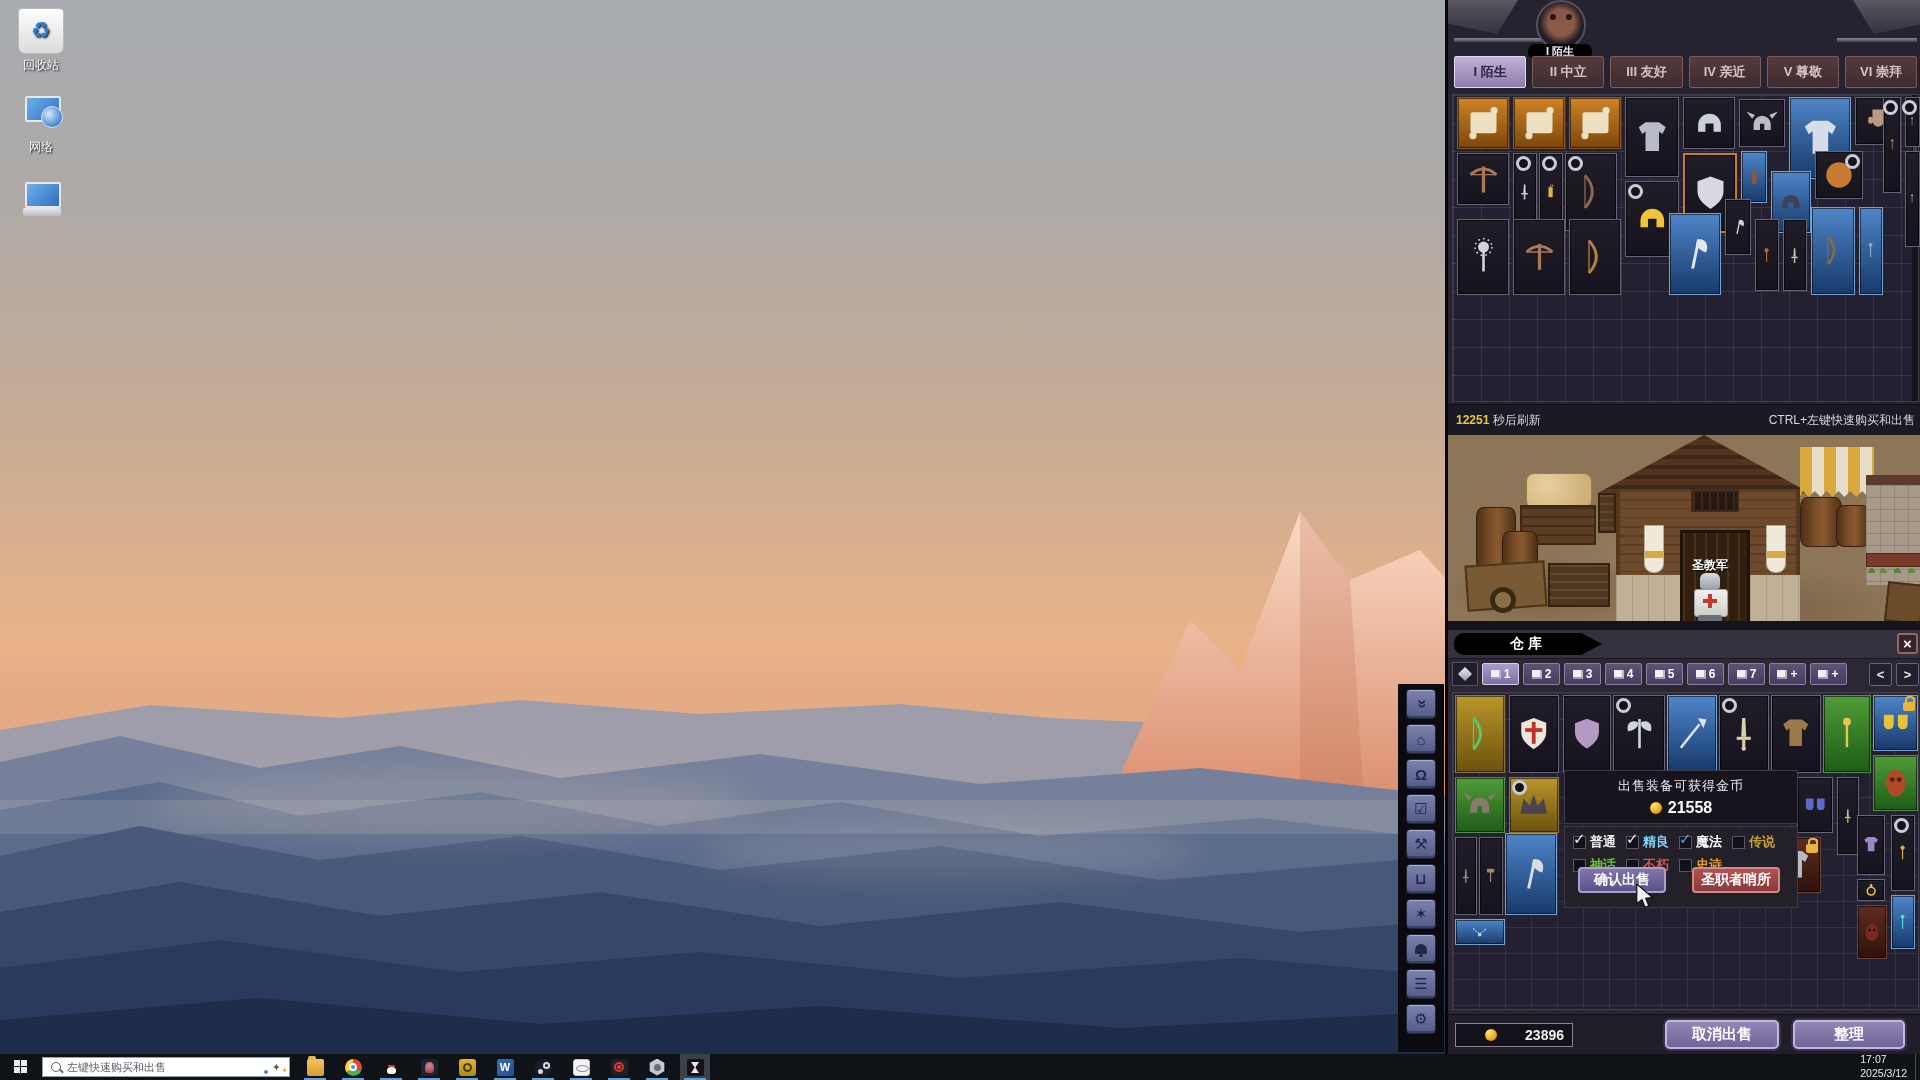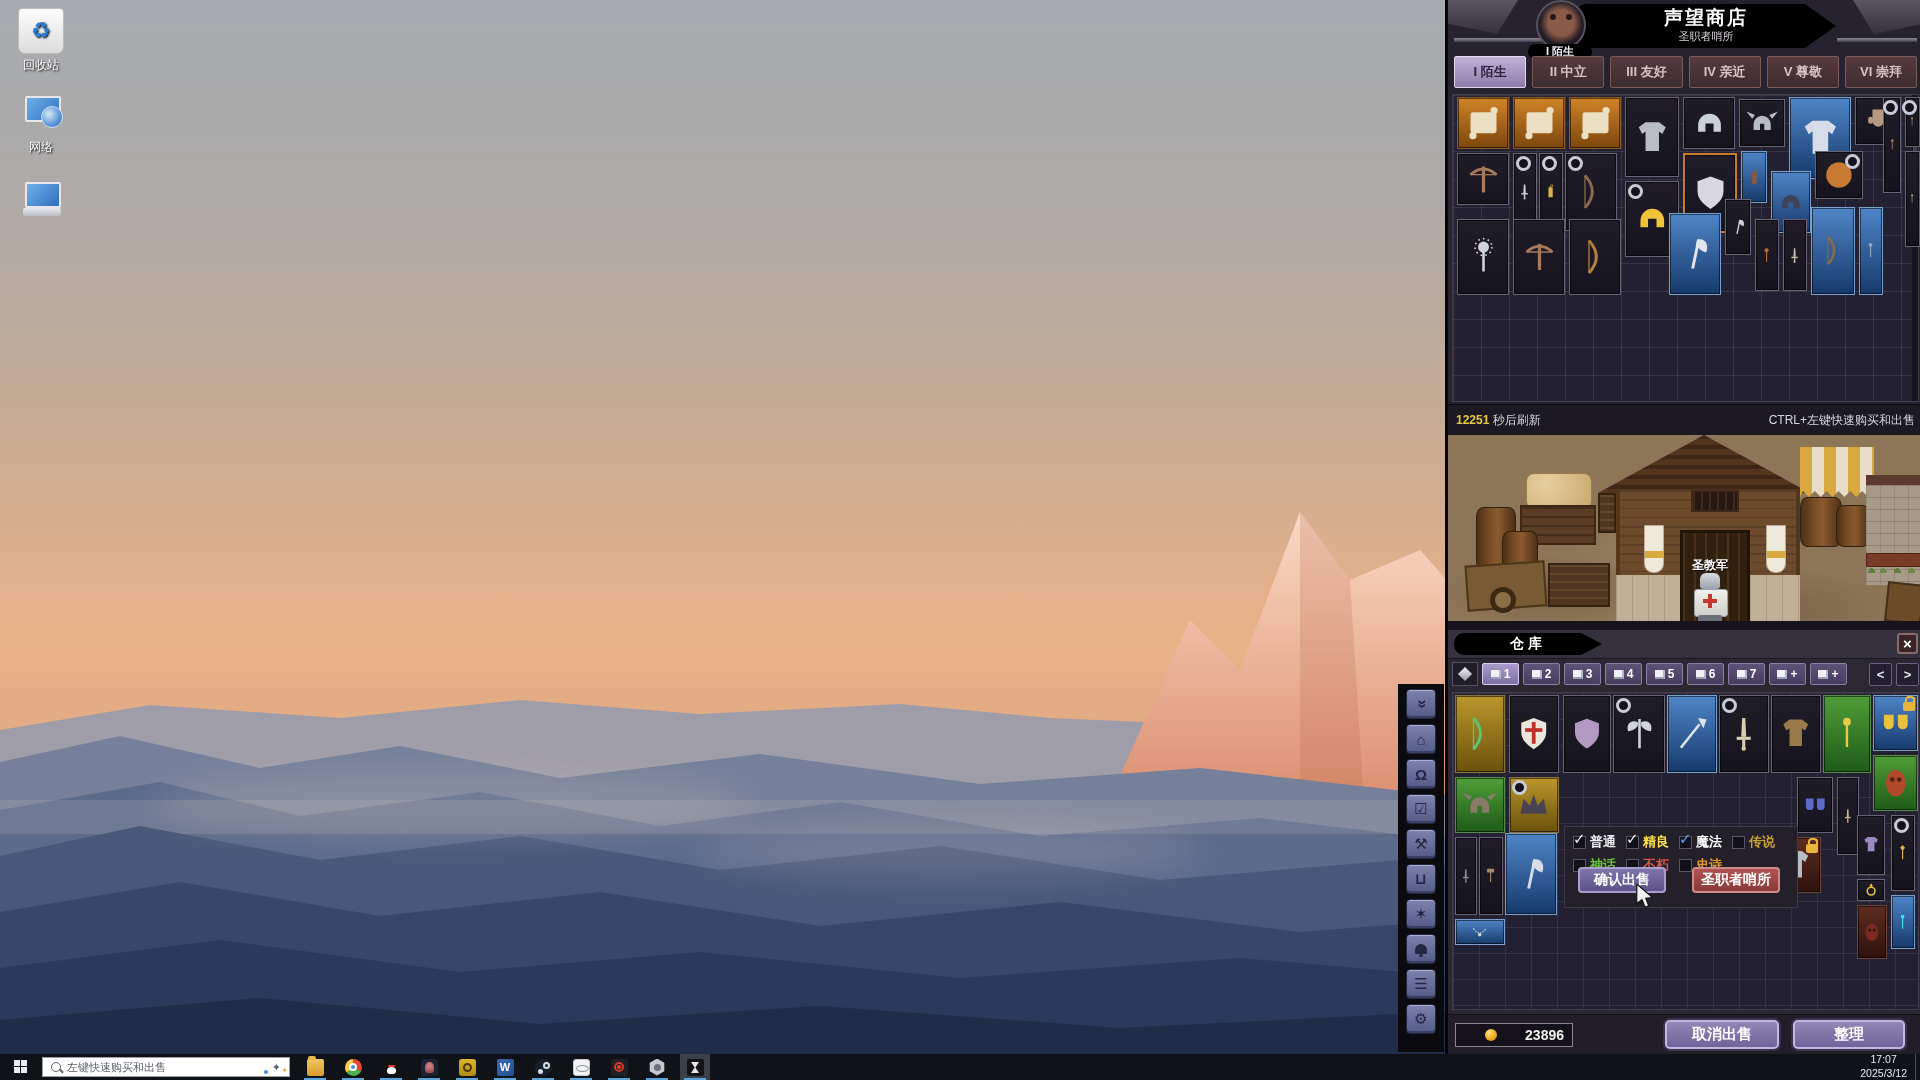--- a/index.html
+++ b/index.html
@@ -199,21 +199,21 @@
   .ic-recorder{background:#f4f4f6;border-radius:3px;position:relative;border:1px solid #c8c8cc;box-sizing:border-box;}
   .ic-recorder:before{content:"";position:absolute;left:2px;top:5px;width:11px;height:5px;border:1.5px solid #8a8f98;border-radius:50%;}
   .ic-record{background:#202024;border-radius:3px;position:relative;}
   .ic-record:before{content:"";position:absolute;left:3.5px;top:3.5px;width:10px;height:10px;border:2px solid #d03a2e;border-radius:50%;box-sizing:border-box;}
   .ic-record:after{content:"";position:absolute;left:6.5px;top:6.5px;width:4px;height:4px;background:#e84436;border-radius:50%;}
   .ic-hex{background:#c4c8d0;clip-path:polygon(50% 0,93% 25%,93% 75%,50% 100%,7% 75%,7% 25%);position:relative;}
   .ic-hex:before{content:"";position:absolute;left:5px;top:5px;width:7px;height:7px;background:#6a707a;border-radius:50%;}
   .ic-hourglass{background:#141418;border-radius:2px;position:relative;}
   .hg{position:absolute;left:4.5px;top:3px;width:0;height:0;border-left:4px solid transparent;border-right:4px solid transparent;border-top:6px solid #e8e8ec;}
   .hg2{position:absolute;left:4.5px;bottom:3px;width:0;height:0;border-left:4px solid transparent;border-right:4px solid transparent;border-bottom:6px solid #e8e8ec;}
-  .clock{margin-left:auto;text-align:center;color:#e8eaee;font-size:10.5px;line-height:1.3;padding-right:8px;}
+  .clock{margin-left:auto;text-align:left;color:#e8eaee;font-size:10.5px;line-height:1.3;padding-right:8px;}
   .sliver{width:4px;height:100%;border-left:1px solid #4a4f55;}
 
   
   .cursor{position:absolute;left:1634px;top:884px;z-index:50;pointer-events:none;}
 </style>
 </head>
 <body>
 
 <div id="root">
 
@@ -260,24 +260,20 @@
       </div>
     </div>
 
   <div class="gamecol">
 
     <div class="shop">
       <div class="gargoyle l"></div>
       <div class="gargoyle r"></div>
       <div class="flourish" style="left:6px;width:90px;"></div>
       <div class="flourish" style="right:6px;width:80px;"></div>
-      <div class="banner">
-        <div class="t1">声望商店</div>
-        <div class="t2">圣职者哨所</div>
-      </div>
       <div class="crest"></div>
       <div class="repbadge">I 陌生</div>
       <div class="shop-tabs" id="shop-tabs">
           <div class="stab sel">I 陌生</div>
           <div class="stab">II 中立</div>
           <div class="stab">III 友好</div>
           <div class="stab">IV 亲近</div>
           <div class="stab">V 尊敬</div>
           <div class="stab">VI 崇拜</div>
         </div>
@@ -653,33 +649,40 @@
             <span class="lock"></span>
           </div>
           <div class="tile v-blue" style="left: 2px; top: 226px; width: 50px; height: 26px;">
             <svg viewBox="0 0 24 24" style="color:#cfd3dc">
               <use href="#i-necklace"></use>
             </svg>
           </div>
         </div>
 
       <div class="dlg">
+        <div class="dlg-top">
+          <div class="msg">出售装备可获得金币</div>
+          <div class="amt">
+            <span class="coin"></span>
+            <span>21558</span>
+          </div>
+        </div>
         <div class="dlg-bot">
           <div class="frow" id="frow1">
               <div class="fitem">
                 <span class="cbox">
                   <span class="ck" style="color:#f0f0f2">✓</span>
                 </span>
                 <span style="color:#f0f0f2">普通</span>
               </div>
               <div class="fitem">
                 <span class="cbox">
                   <span class="ck" style="color:#f0f0f2">✓</span>
                 </span>
-                <span style="color:#fde047">精良</span>
+                <span style="color:#7dd3fc">精良</span>
               </div>
               <div class="fitem">
                 <span class="cbox">
                   <span class="ck" style="color:#58a0ff">✓</span>
                 </span>
                 <span style="color:#ffffff">魔法</span>
               </div>
               <div class="fitem">
                 <span class="cbox"></span>
                 <span style="color:#c9a232">传说</span>

